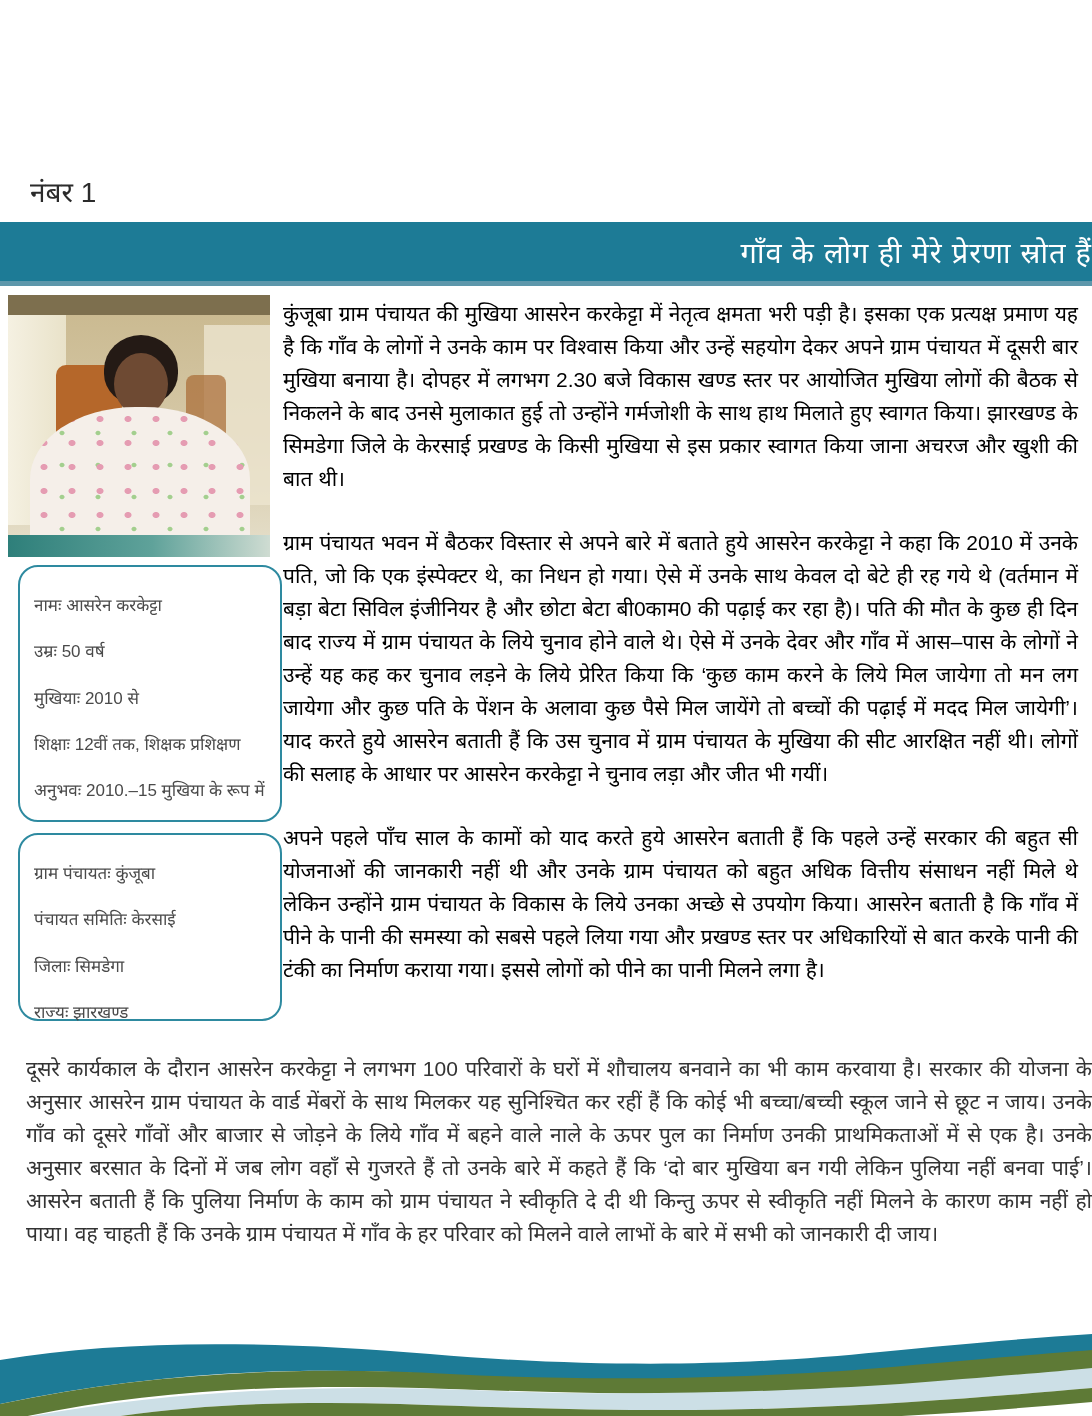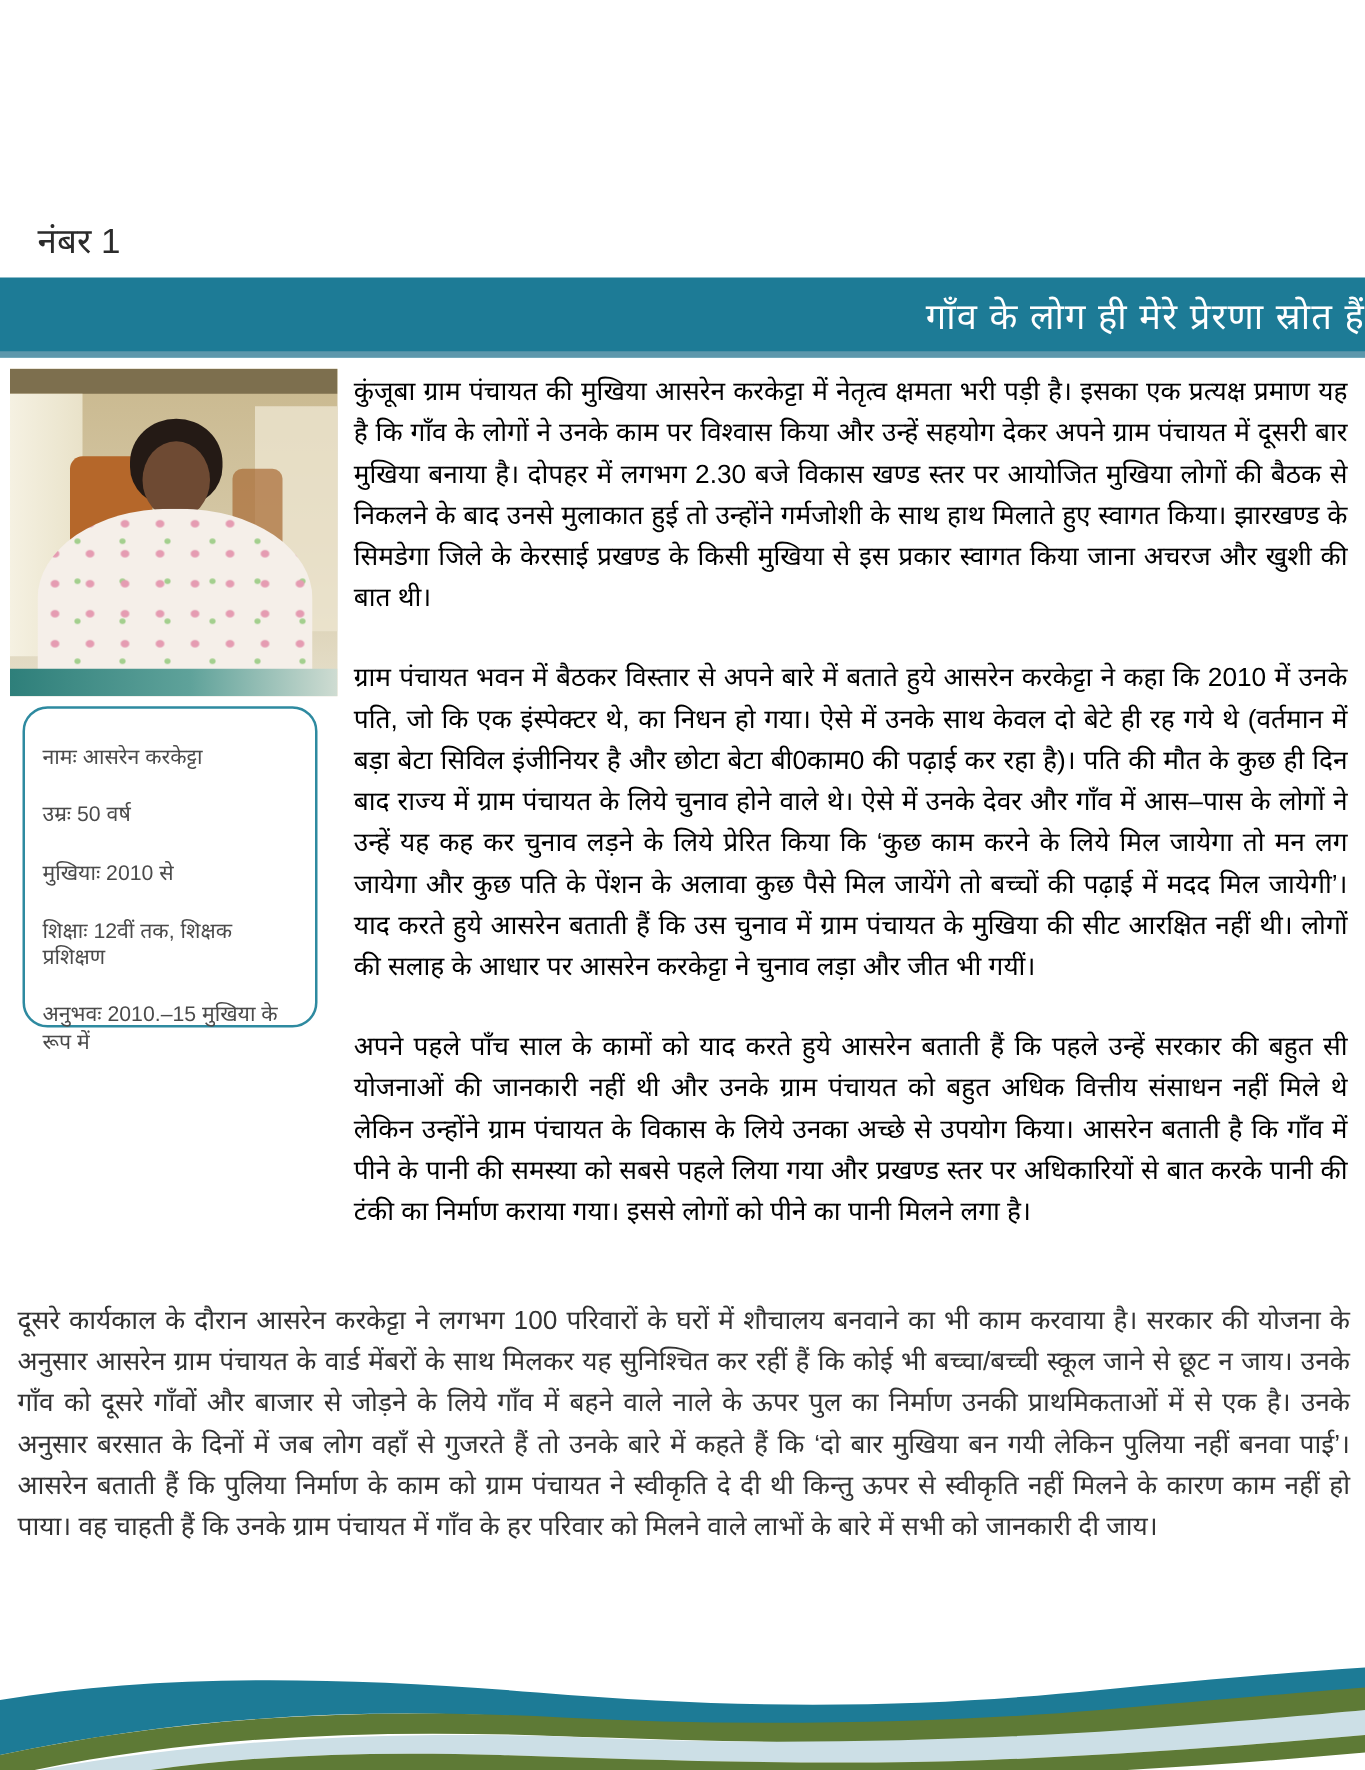--- a/index.html
+++ b/index.html
@@ -28,30 +28,30 @@
   .photo .chair2{position:absolute;top:80px;right:44px;width:40px;height:90px;border-radius:8px;background:#a86a33;opacity:.7;}
   .photo .hair{position:absolute;top:40px;left:96px;width:74px;height:70px;border-radius:50% 50% 45% 45%;background:#241a15;}
   .photo .face{position:absolute;top:58px;left:106px;width:54px;height:62px;border-radius:50%;background:#6e4a33;}
   .photo .shawl{position:absolute;top:112px;left:22px;width:220px;height:150px;
                 border-radius:48% 48% 8px 8px;background-color:#f5efe9;
                 background-image:radial-gradient(#e59cb2 3px,transparent 4px),radial-gradient(#a3cf8e 2px,transparent 3px);
                 background-size:28px 24px,36px 32px;background-position:0 0,14px 10px;}
   .photo .table{position:absolute;bottom:0;left:0;width:100%;height:22px;
                 background:linear-gradient(90deg,#2e7f7a 0%,#5fa29a 55%,#cfdcd2 100%);}
 
-  .info-box{position:absolute;left:18px;width:236px;border:2px solid #2e8aa0;border-radius:20px;
+  .info-box{position:absolute;left:18px;width:264px;border:2px solid #2e8aa0;border-radius:20px;
             background:#ffffff;box-sizing:border-box;padding:28px 14px 10px 14px;}
   .info-box.box1{top:565px;height:257px;}
   .info-box.box2{top:833px;height:188px;}
   .info-box p{margin:0 0 25px 0;font-size:17px;color:#4a4a4a;line-height:1.25;}
 
   
   .article{position:absolute;top:297px;left:283px;width:795px;}
   .article p{margin:0 0 31px 0;font-size:21px;line-height:33px;color:#000000;text-align:justify;}
-  .footer-para{position:absolute;top:1040px;left:14px;width:1066px;margin:0;
+  .footer-para{position:absolute;top:1040px;left:14px;width:1066px;margin:12px;
                font-size:21px;line-height:33px;color:#333333;text-align:justify;}
 
   
   .waves{position:absolute;bottom:0;left:0;width:1092px;height:126px;display:block;}
 </style>
 </head>
 <body>
 
 <div class="page">
 
@@ -74,20 +74,26 @@
   </div>
 
   <div class="info-box box1">
     <p>नामः आसरेन करकेट्टा</p>
     <p>उम्रः 50 वर्ष</p>
     <p>मुखियाः 2010 से</p>
     <p>शिक्षाः 12वीं तक, शिक्षक प्रशिक्षण</p>
     <p>अनुभवः 2010.–15 मुखिया के रूप में</p>
   </div>
 
+  <div class="info-box box2">
+    <p>ग्राम पंचायतः कुंजूबा</p>
+    <p>पंचायत समितिः केरसाई</p>
+    <p>जिलाः सिमडेगा</p>
+    <p>राज्यः झारखण्ड</p>
+  </div>
 
   <div class="article">
     <p>कुंजूबा ग्राम पंचायत की मुखिया आसरेन करकेट्टा में नेतृत्व क्षमता भरी पड़ी है। इसका एक प्रत्यक्ष प्रमाण यह है कि गाँव के लोगों ने उनके काम पर विश्वास किया और उन्हें सहयोग देकर अपने ग्राम पंचायत में दूसरी बार मुखिया बनाया है। दोपहर में लगभग 2.30 बजे विकास खण्ड स्तर पर आयोजित मुखिया लोगों की बैठक से निकलने के बाद उनसे मुलाकात हुई तो उन्होंने गर्मजोशी के साथ हाथ मिलाते हुए स्वागत किया। झारखण्ड के सिमडेगा जिले के केरसाई प्रखण्ड के किसी मुखिया से इस प्रकार स्वागत किया जाना अचरज और खुशी की बात थी।</p>
     <p>ग्राम पंचायत भवन में बैठकर विस्तार से अपने बारे में बताते हुये आसरेन करकेट्टा ने कहा कि 2010 में उनके पति, जो कि एक इंस्पेक्टर थे, का निधन हो गया। ऐसे में उनके साथ केवल दो बेटे ही रह गये थे (वर्तमान में बड़ा बेटा सिविल इंजीनियर है और छोटा बेटा बी0काम0 की पढ़ाई कर रहा है)। पति की मौत के कुछ ही दिन बाद राज्य में ग्राम पंचायत के लिये चुनाव होने वाले थे। ऐसे में उनके देवर और गाँव में आस–पास के लोगों ने उन्हें यह कह कर चुनाव लड़ने के लिये प्रेरित किया कि ‘कुछ काम करने के लिये मिल जायेगा तो मन लग जायेगा और कुछ पति के पेंशन के अलावा कुछ पैसे मिल जायेंगे तो बच्चों की पढ़ाई में मदद मिल जायेगी’। याद करते हुये आसरेन बताती हैं कि उस चुनाव में ग्राम पंचायत के मुखिया की सीट आरक्षित नहीं थी। लोगों की सलाह के आधार पर आसरेन करकेट्टा ने चुनाव लड़ा और जीत भी गयीं।</p>
     <p>अपने पहले पाँच साल के कामों को याद करते हुये आसरेन बताती हैं कि पहले उन्हें सरकार की बहुत सी योजनाओं की जानकारी नहीं थी और उनके ग्राम पंचायत को बहुत अधिक वित्तीय संसाधन नहीं मिले थे लेकिन उन्होंने ग्राम पंचायत के विकास के लिये उनका अच्छे से उपयोग किया। आसरेन बताती है कि गाँव में पीने के पानी की समस्या को सबसे पहले लिया गया और प्रखण्ड स्तर पर अधिकारियों से बात करके पानी की टंकी का निर्माण कराया गया। इससे लोगों को पीने का पानी मिलने लगा है।</p>
   </div>
 
   <p class="footer-para">दूसरे कार्यकाल के दौरान आसरेन करकेट्टा ने लगभग 100 परिवारों के घरों में शौचालय बनवाने का भी काम करवाया है। सरकार की योजना के अनुसार आसरेन ग्राम पंचायत के वार्ड मेंबरों के साथ मिलकर यह सुनिश्चित कर रहीं हैं कि कोई भी बच्चा/बच्ची स्कूल जाने से छूट न जाय। उनके गाँव को दूसरे गाँवों और बाजार से जोड़ने के लिये गाँव में बहने वाले नाले के ऊपर पुल का निर्माण उनकी प्राथमिकताओं में से एक है। उनके अनुसार बरसात के दिनों में जब लोग वहाँ से गुजरते हैं तो उनके बारे में कहते हैं कि ‘दो बार मुखिया बन गयी लेकिन पुलिया नहीं बनवा पाई’। आसरेन बताती हैं कि पुलिया निर्माण के काम को ग्राम पंचायत ने स्वीकृति दे दी थी किन्तु ऊपर से स्वीकृति नहीं मिलने के कारण काम नहीं हो पाया। वह चाहती हैं कि उनके ग्राम पंचायत में गाँव के हर परिवार को मिलने वाले लाभों के बारे में सभी को जानकारी दी जाय।</p>
 
   <svg class="waves" viewBox="0 0 1092 126" preserveAspectRatio="none">

